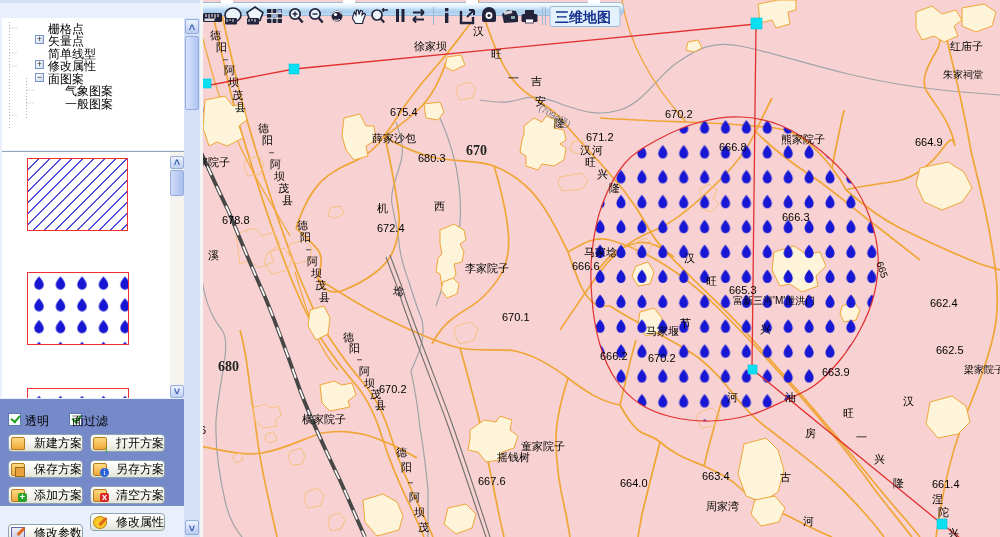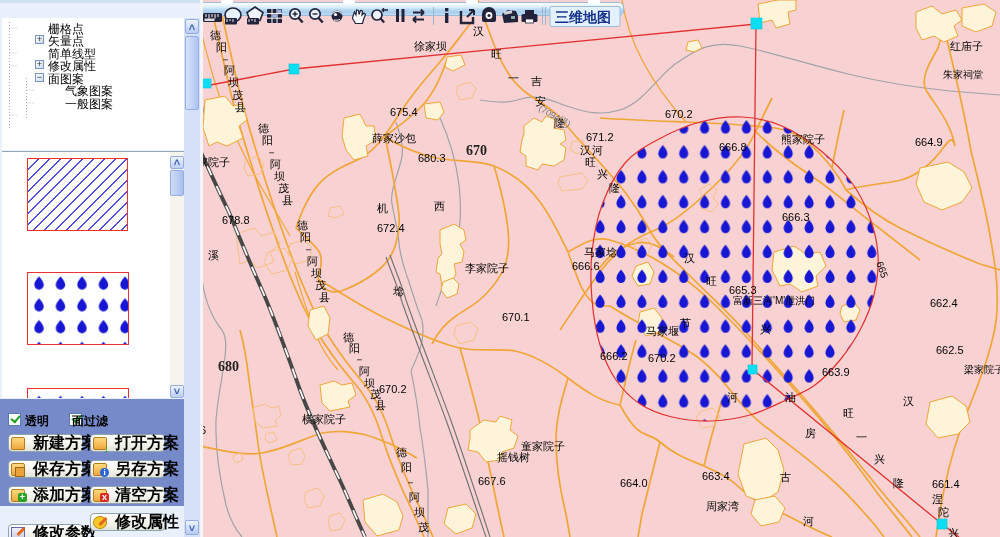--- a/index.html
+++ b/index.html
@@ -23,27 +23,27 @@
 #sw1{position:absolute;left:25px;top:6px;width:99px;height:71px;border:1px solid #f03030;
   background:repeating-linear-gradient(135deg,#fff 0px,#fff 6.6px,#5050dd 6.6px,#5050dd 7.8px);}
 #sw2{position:absolute;left:25px;top:120px;width:100px;height:71px;border:1px solid #f03030;}
 #sw3{position:absolute;left:25px;top:236px;width:100px;height:11px;border:1px solid #f03030;border-bottom:none;}
 #innersb{position:absolute;left:170px;top:151px;width:14px;height:247px;background:#f4f3ee;border-top:1px solid #93a6be;box-sizing:border-box;}
 .sbbtn{position:absolute;left:0;width:14px;height:13px;background:linear-gradient(#eef3fd,#bdcef2);
   border:1px solid #96aedd;border-radius:2px;box-sizing:border-box;text-align:center;}
 .chev{color:#3a62b0;font-size:11px;line-height:10px;font-weight:bold;display:block;}
 .sbthumb{position:absolute;left:0;width:14px;background:linear-gradient(90deg,#cfdcf8,#aabfee);
   border:1px solid #96aedd;border-radius:2px;box-sizing:border-box;}
-#bluepanel{position:absolute;left:0;top:399px;width:184px;height:107px;background:#7689c8;font-weight:bold;}
+#bluepanel{position:absolute;left:0;top:399px;width:184px;height:107px;background:#7689c8;}
 .cb{position:absolute;width:13px;height:13px;background:#fff;border:1px solid #5a7ab0;box-sizing:border-box;}
 .cb:after{content:"";position:absolute;left:2px;top:1px;width:7px;height:4px;
   border-left:2px solid #21a121;border-bottom:2px solid #21a121;transform:rotate(-50deg);}
 .cbl{position:absolute;font-size:12px;color:#000;}
 .pbtn{position:absolute;width:75px;height:18px;border:1px solid #90a4b0;border-radius:4px;
-  background:linear-gradient(#ffffff,#f4f4ee 55%,#e2e3d8);font-size:16px;color:#000;
+  background:linear-gradient(#ffffff,#f4f4ee 55%,#e2e3d8);font-size:12px;color:#000;
   box-sizing:border-box;padding-left:24px;line-height:16px;white-space:nowrap;text-align:right;}
 .ic{position:absolute;left:2px;top:2px;width:14px;height:13px;}
 .ic1{background:linear-gradient(#ffd980,#eda93c);border:1px solid #b57b1e;border-radius:2px 2px 1px 1px;box-sizing:border-box;}
 .ic2{background:linear-gradient(#ffd980,#eda93c);border:1px solid #b57b1e;border-radius:2px;box-sizing:border-box;}
 .ic2:after{content:"↓";position:absolute;right:-3px;top:2px;color:#17a017;font-weight:bold;font-size:11px;}
 .ic3{background:linear-gradient(#ffd980,#eda93c);border:1px solid #b57b1e;border-radius:2px;box-sizing:border-box;}
 .ic3:after{content:"";position:absolute;right:-1px;top:3px;width:8px;height:8px;background:#e8a13c;border:1px solid #9a6a18;}
 .ic4{background:linear-gradient(#ffd980,#eda93c);border:1px solid #b57b1e;border-radius:2px;box-sizing:border-box;}
 .ic4:after{content:"i";position:absolute;right:-3px;top:4px;color:#fff;background:#2864d8;border-radius:50%;
   width:9px;height:9px;font-size:8px;line-height:9px;text-align:center;font-family:"Liberation Serif";}

